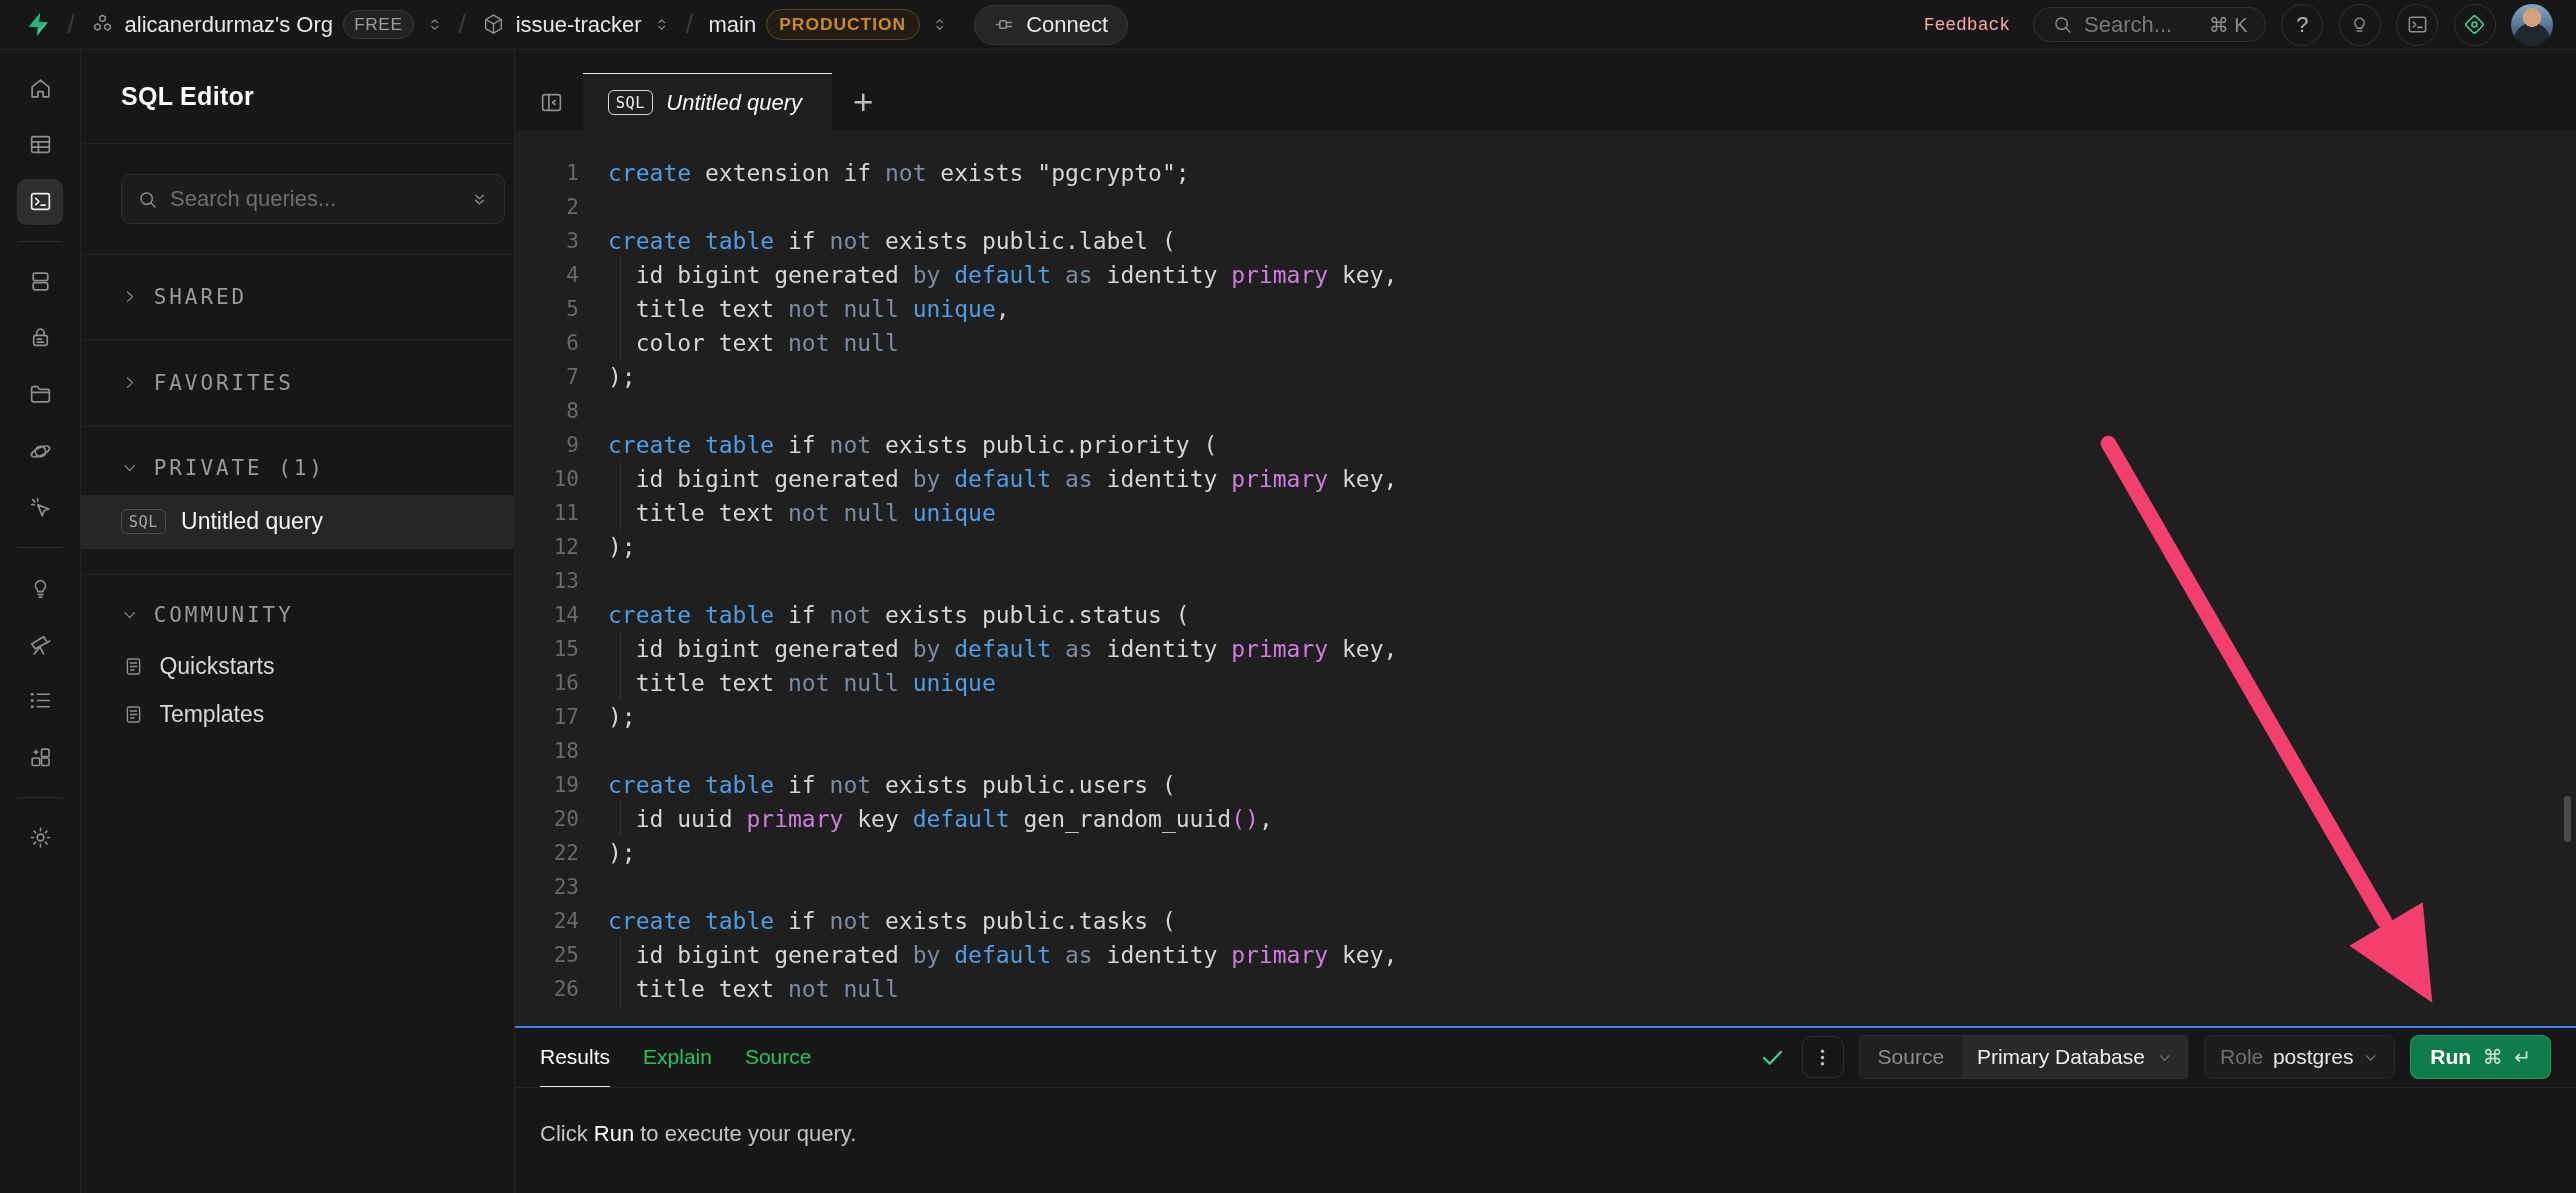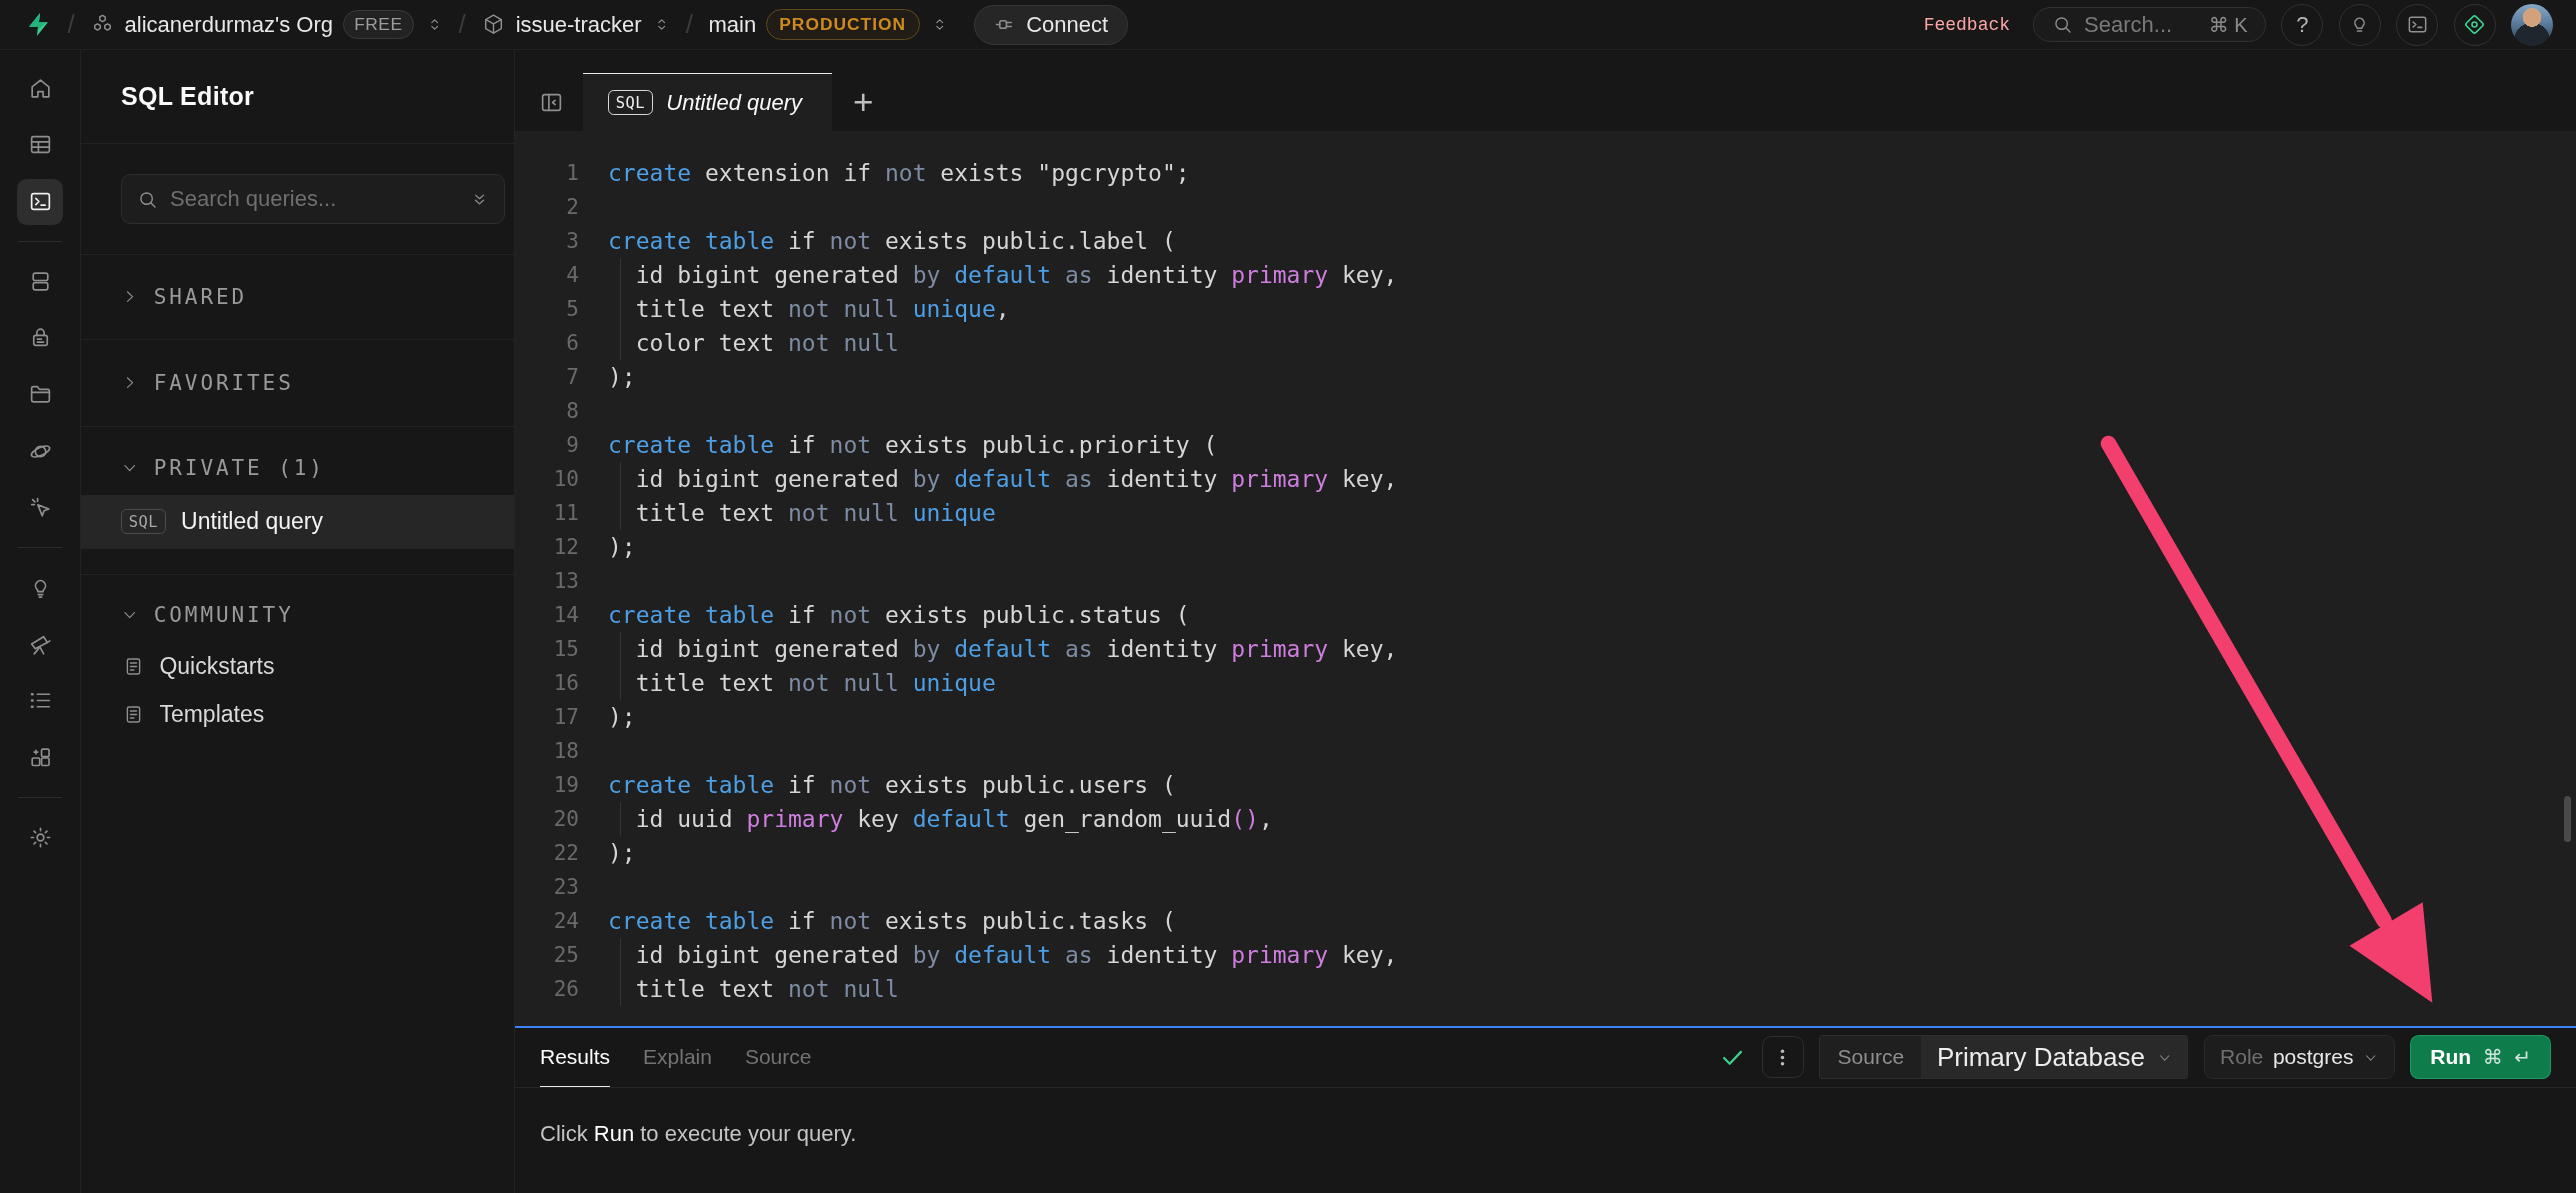--- a/index.html
+++ b/index.html
@@ -117,29 +117,29 @@
   .tk-k { color:#4d9fe6; }
   .tk-o { color:#7d8ca3; }
   .tk-m { color:#cf7ddf; }
   .tk-s { color:#d6d6d6; }
   .vthumb { position:absolute; right:4.8px; top:665px; width:7.7px; height:46px; border-radius:3.9px; background:#4a4a4a; cursor:pointer; }
 
   .blue-divider { height:1.9px; background:#3b82f6; }
 
   .results-bar { height:60px; background:#171717; border-bottom:1px solid #262626;
                  display:flex; align-items:stretch; padding-left:25px; }
-  .rtab { display:flex; align-items:center; margin-right:33px; font-size:21px; color:#737373;
+  .rtab { display:flex; align-items:center; margin-right:33px; font-size:21px; color:#22c55e;
           background:none; border:none; cursor:pointer; font-family:inherit; }
   .rtab.active { color:#ffffff; border-bottom:1.9px solid #eaeaea; }
   .bar-right { margin-left:auto; display:flex; align-items:center; gap:15.4px; padding-right:25px; }
   .dots-btn { width:42px; height:42px; border-radius:9.6px; border:1px solid #2e2e2e; background:none;
               display:flex; align-items:center; justify-content:center; cursor:pointer; }
   .seg { display:flex; align-items:stretch; height:44px; border:1px solid #2e2e2e; border-radius:3px; overflow:hidden; cursor:pointer; }
   .seg .cell-a { display:flex; align-items:center; padding:0 17.4px; background:#1f1f1f; color:#8f8f8f; font-size:21px; }
-  .seg .cell-b { display:flex; align-items:center; gap:11.6px; padding:0 15.4px; background:#292929; color:#ededed; font-size:26px; }
+  .seg .cell-b { display:flex; align-items:center; gap:11.6px; padding:0 15.4px; background:#292929; color:#ededed; font-size:21px; }
   .role-ctl { display:flex; align-items:center; gap:9.6px; height:44px; border:1px solid #2a2a2a; background:#1d1d1d;
               border-radius:8.7px; padding:0 15.4px; cursor:pointer; font-size:21px; }
   .role-ctl .rl { color:#707070; }
   .role-ctl .rv { color:#e8e8e8; }
   .run-btn { display:flex; align-items:center; gap:11.6px; height:44px; padding:0 19px; border-radius:8.7px;
              background:#0f7d4b; border:1px solid rgba(62,207,142,.35); cursor:pointer;
              color:#fff; font-size:21px; font-weight:600; font-family:inherit; }
   .run-btn .kb { color:rgba(255,255,255,.8); font-weight:400; font-size:20px; }
 
   .results-body { flex:1; background:#171717; padding:33px 0 0 25px; font-size:22px; color:#c4c4c4; }

